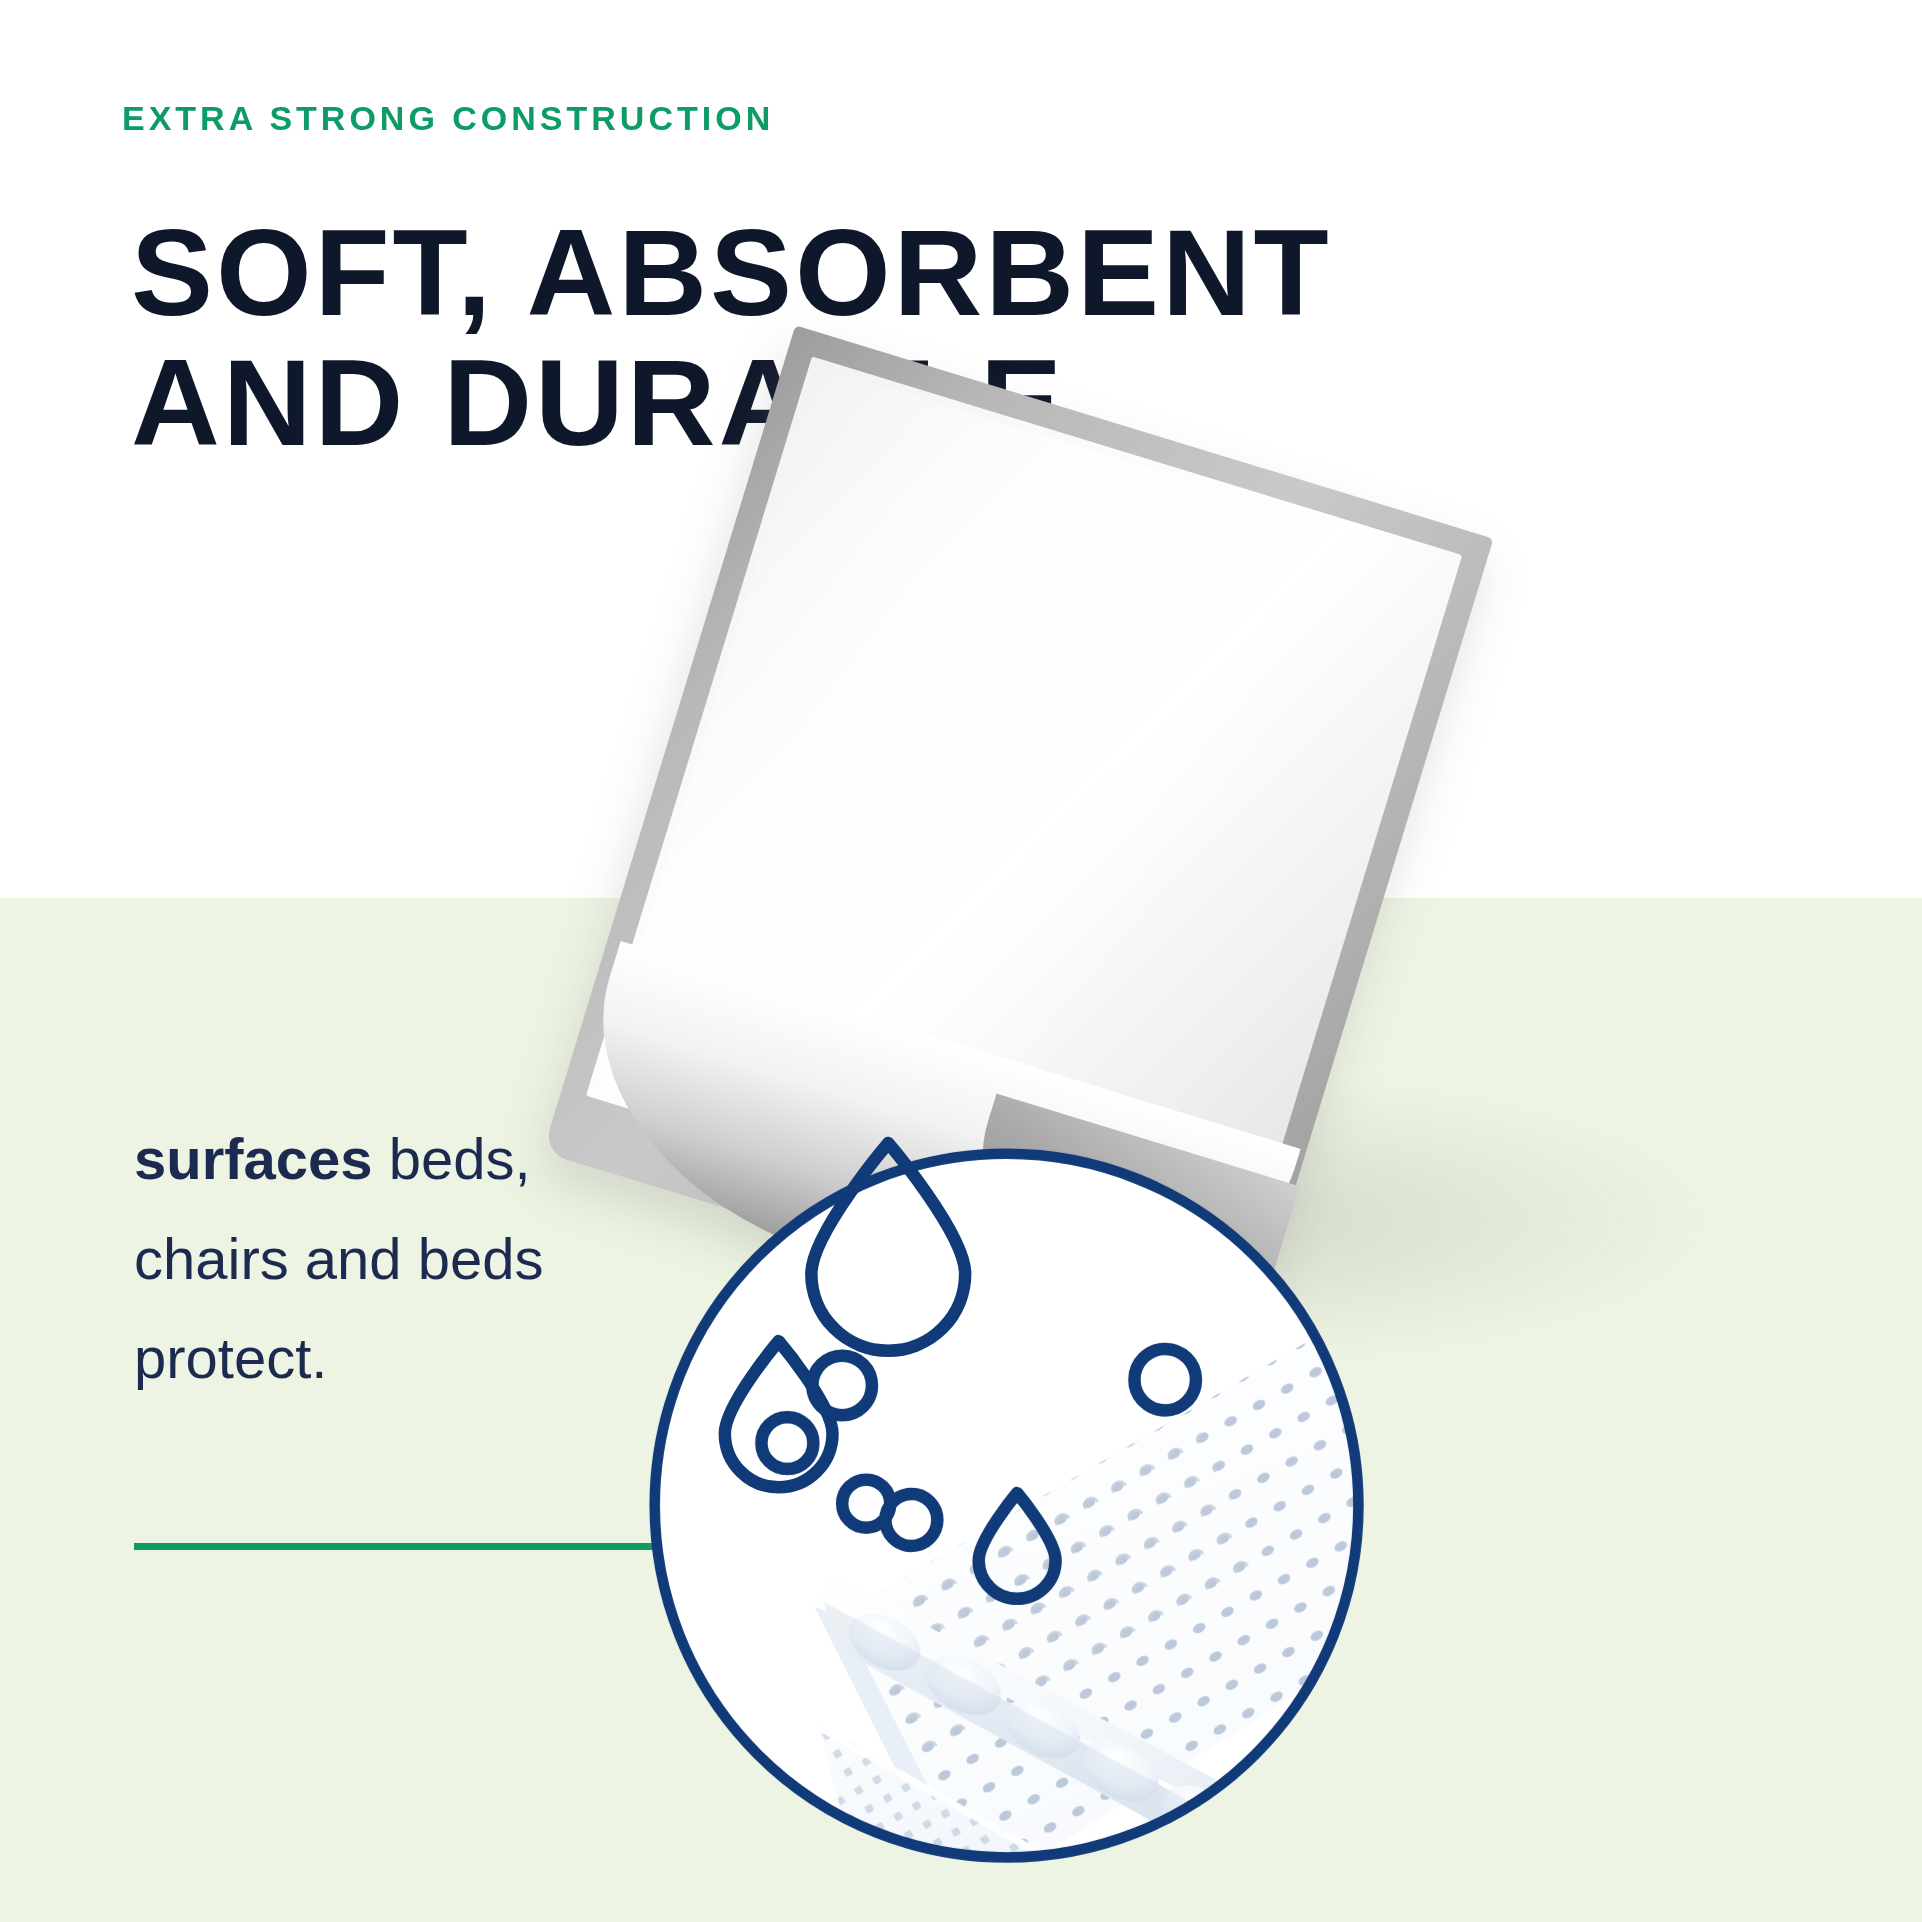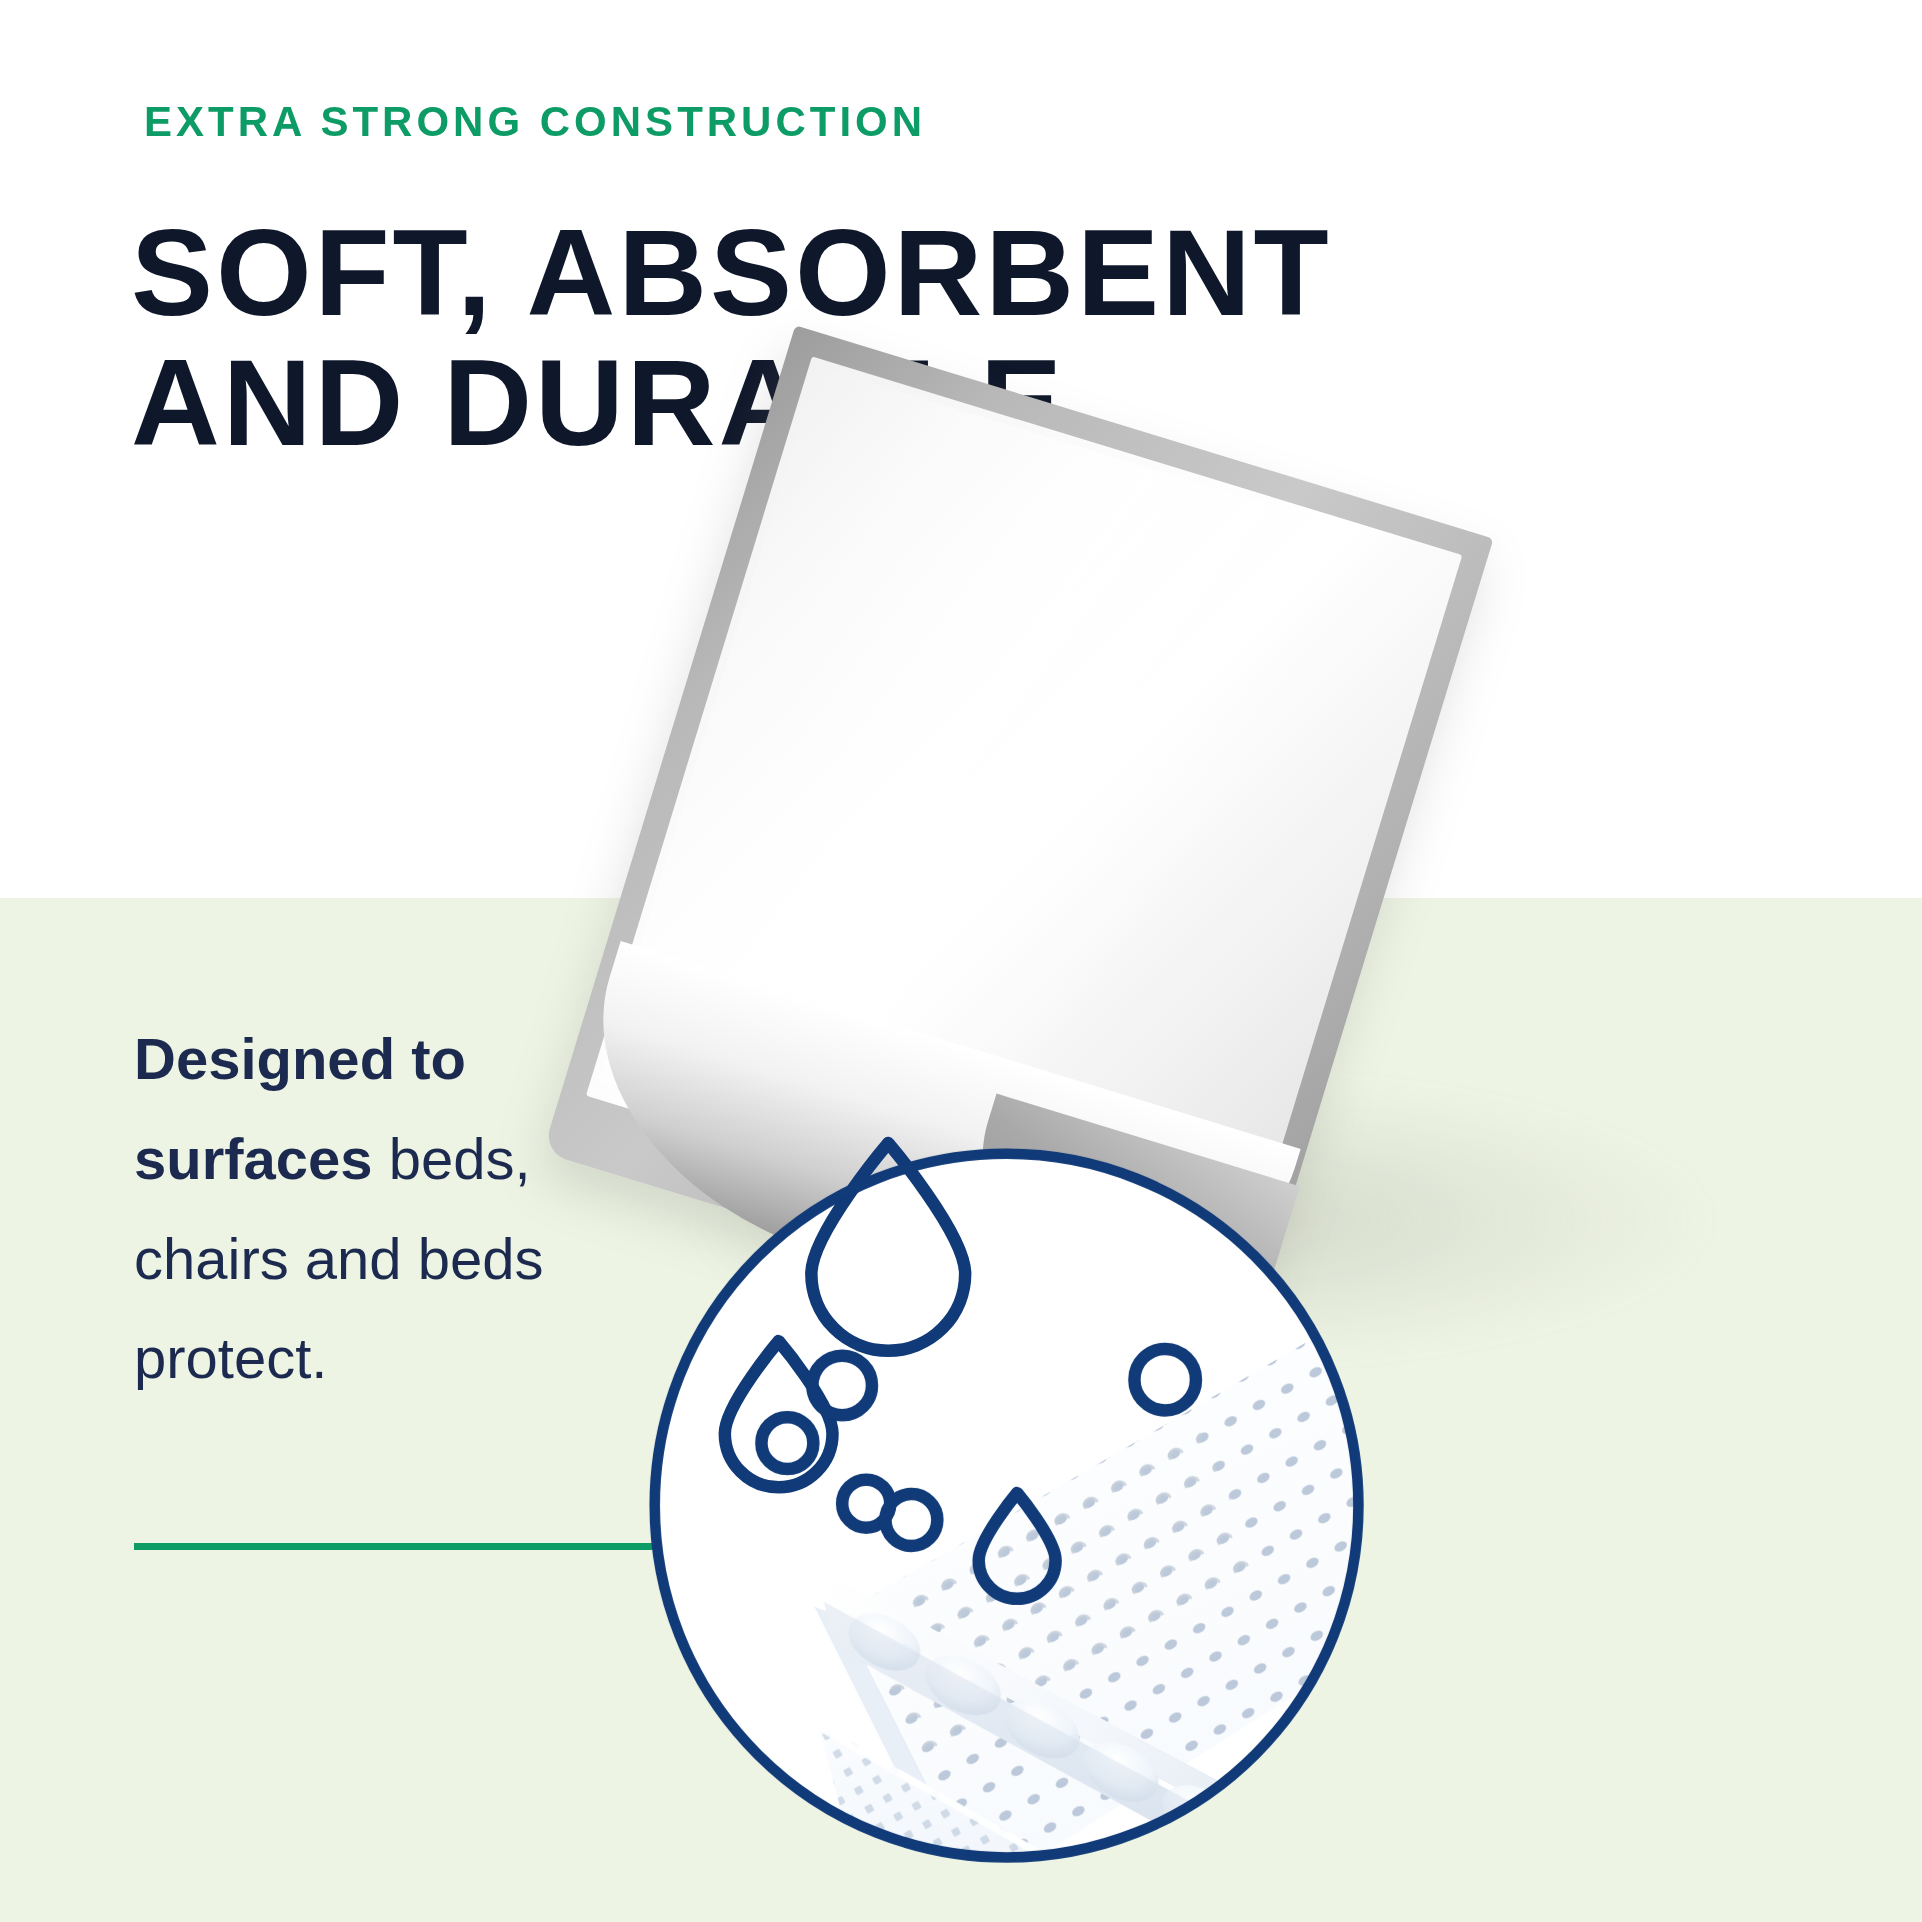--- a/index.html
+++ b/index.html
@@ -10,22 +10,22 @@
     overflow:hidden;
   }
   .stage{position:relative;width:1922px;height:1922px;overflow:hidden;background:#ffffff;}
 
   
   .band-top{position:absolute;left:0;top:0;width:1922px;height:898px;background:#ffffff;}
   .band-bottom{position:absolute;left:0;top:898px;width:1922px;height:1024px;background:#eef4e4;}
 
   
   .eyebrow{
-    position:absolute;left:144px;top:101px;
-    font-size:42px;font-weight:bold;letter-spacing:4px;
+    position:absolute;left:122px;top:101px;
+    font-size:34px;font-weight:bold;letter-spacing:4px;
     color:#0e9c66;white-space:nowrap;line-height:1;
   }
   .headline{
     position:absolute;left:131px;top:213px;
     font-size:123px;font-weight:bold;letter-spacing:2.9px;
     color:#0f172a;line-height:0.98;white-space:nowrap;
   }
   .headline .hl2{display:block;margin-top:9.6px;}
 
   .body-copy{
@@ -117,21 +117,21 @@
     <div class="pad" data-name="underpad-sheet">
       <div class="pad-outer" data-name="pad-border-edge"></div>
       <div class="pad-inner" data-name="pad-surface"></div>
       <div class="pad-inner-sheen" data-name="pad-sheen-highlight"></div>
       <div class="pad-curl" data-name="pad-curled-edge"></div>
       <div class="pad-curl-under" data-name="pad-curl-underside"></div>
     </div>
   </div>
 
   <div class="body-copy" data-name="body-copy">
-    <b data-name="body-lead-bold">Designed to</b><br>
+    <br>
     <b data-name="body-emphasis-protect">surfaces</b><span data-name="body-line-2-rest"> beds,</span><br>
     <span data-name="body-line-3">chairs and beds</span><br>
     <span data-name="body-line-4">protect.</span>
   </div>
 
   <div class="leader" data-name="callout-leader-line"></div>
   <div class="leader-ring" data-name="callout-ring-marker-icon"></div>
 
   <div class="callout" data-name="magnifier-callout">
     <svg viewBox="0 0 750 750" xmlns="http://www.w3.org/2000/svg">

